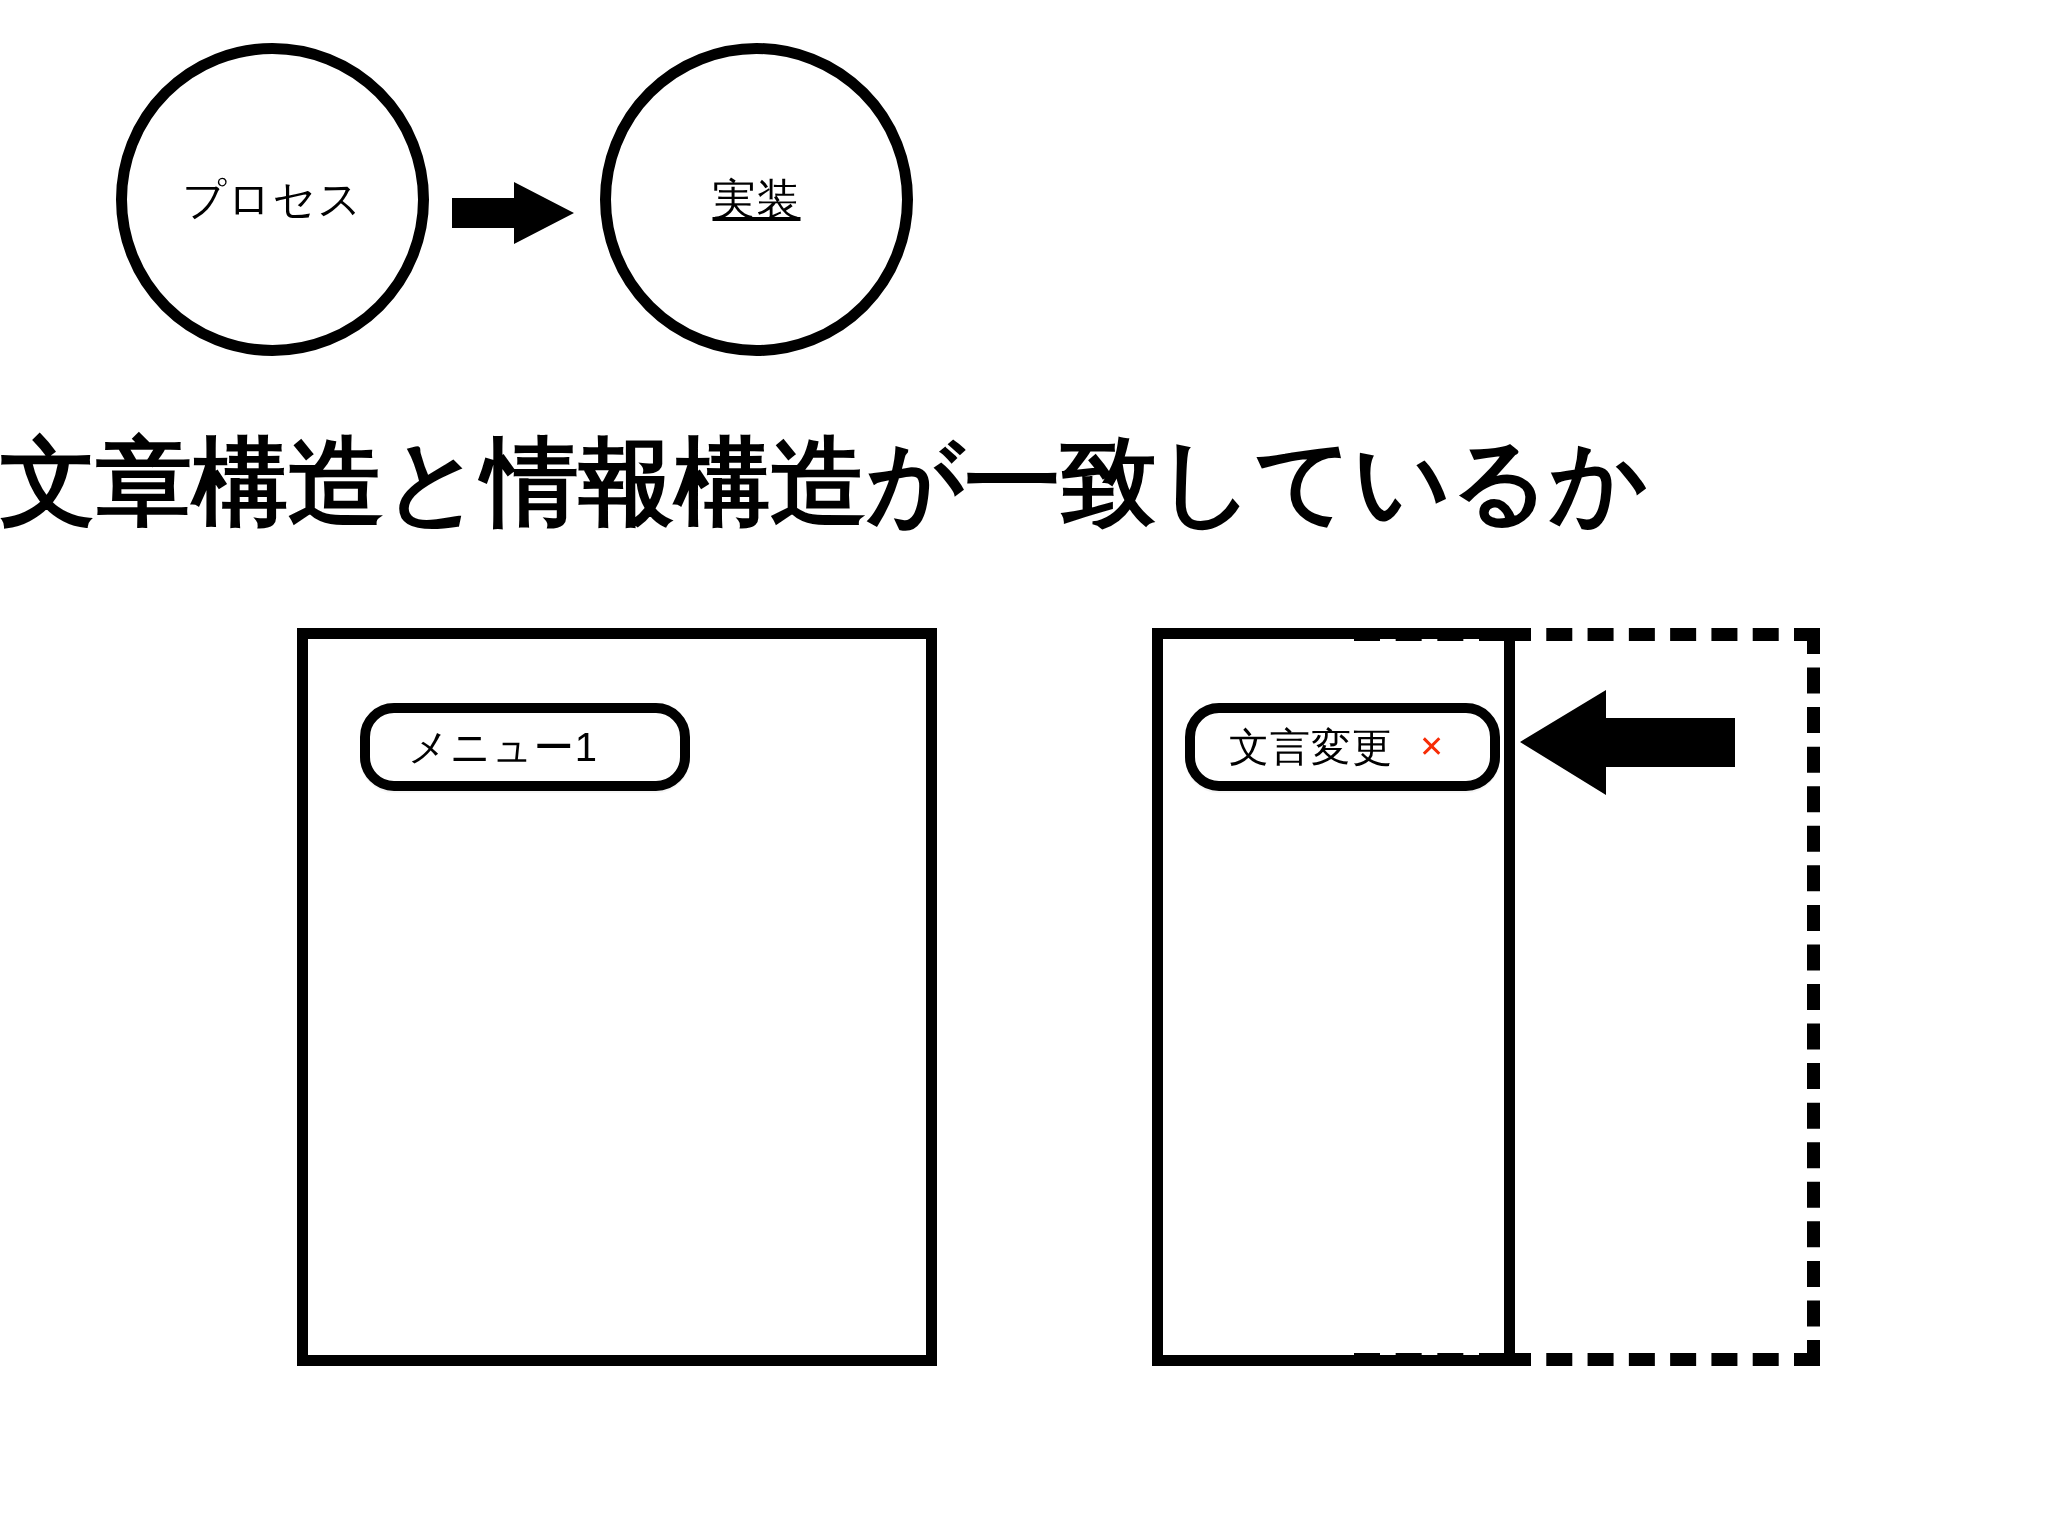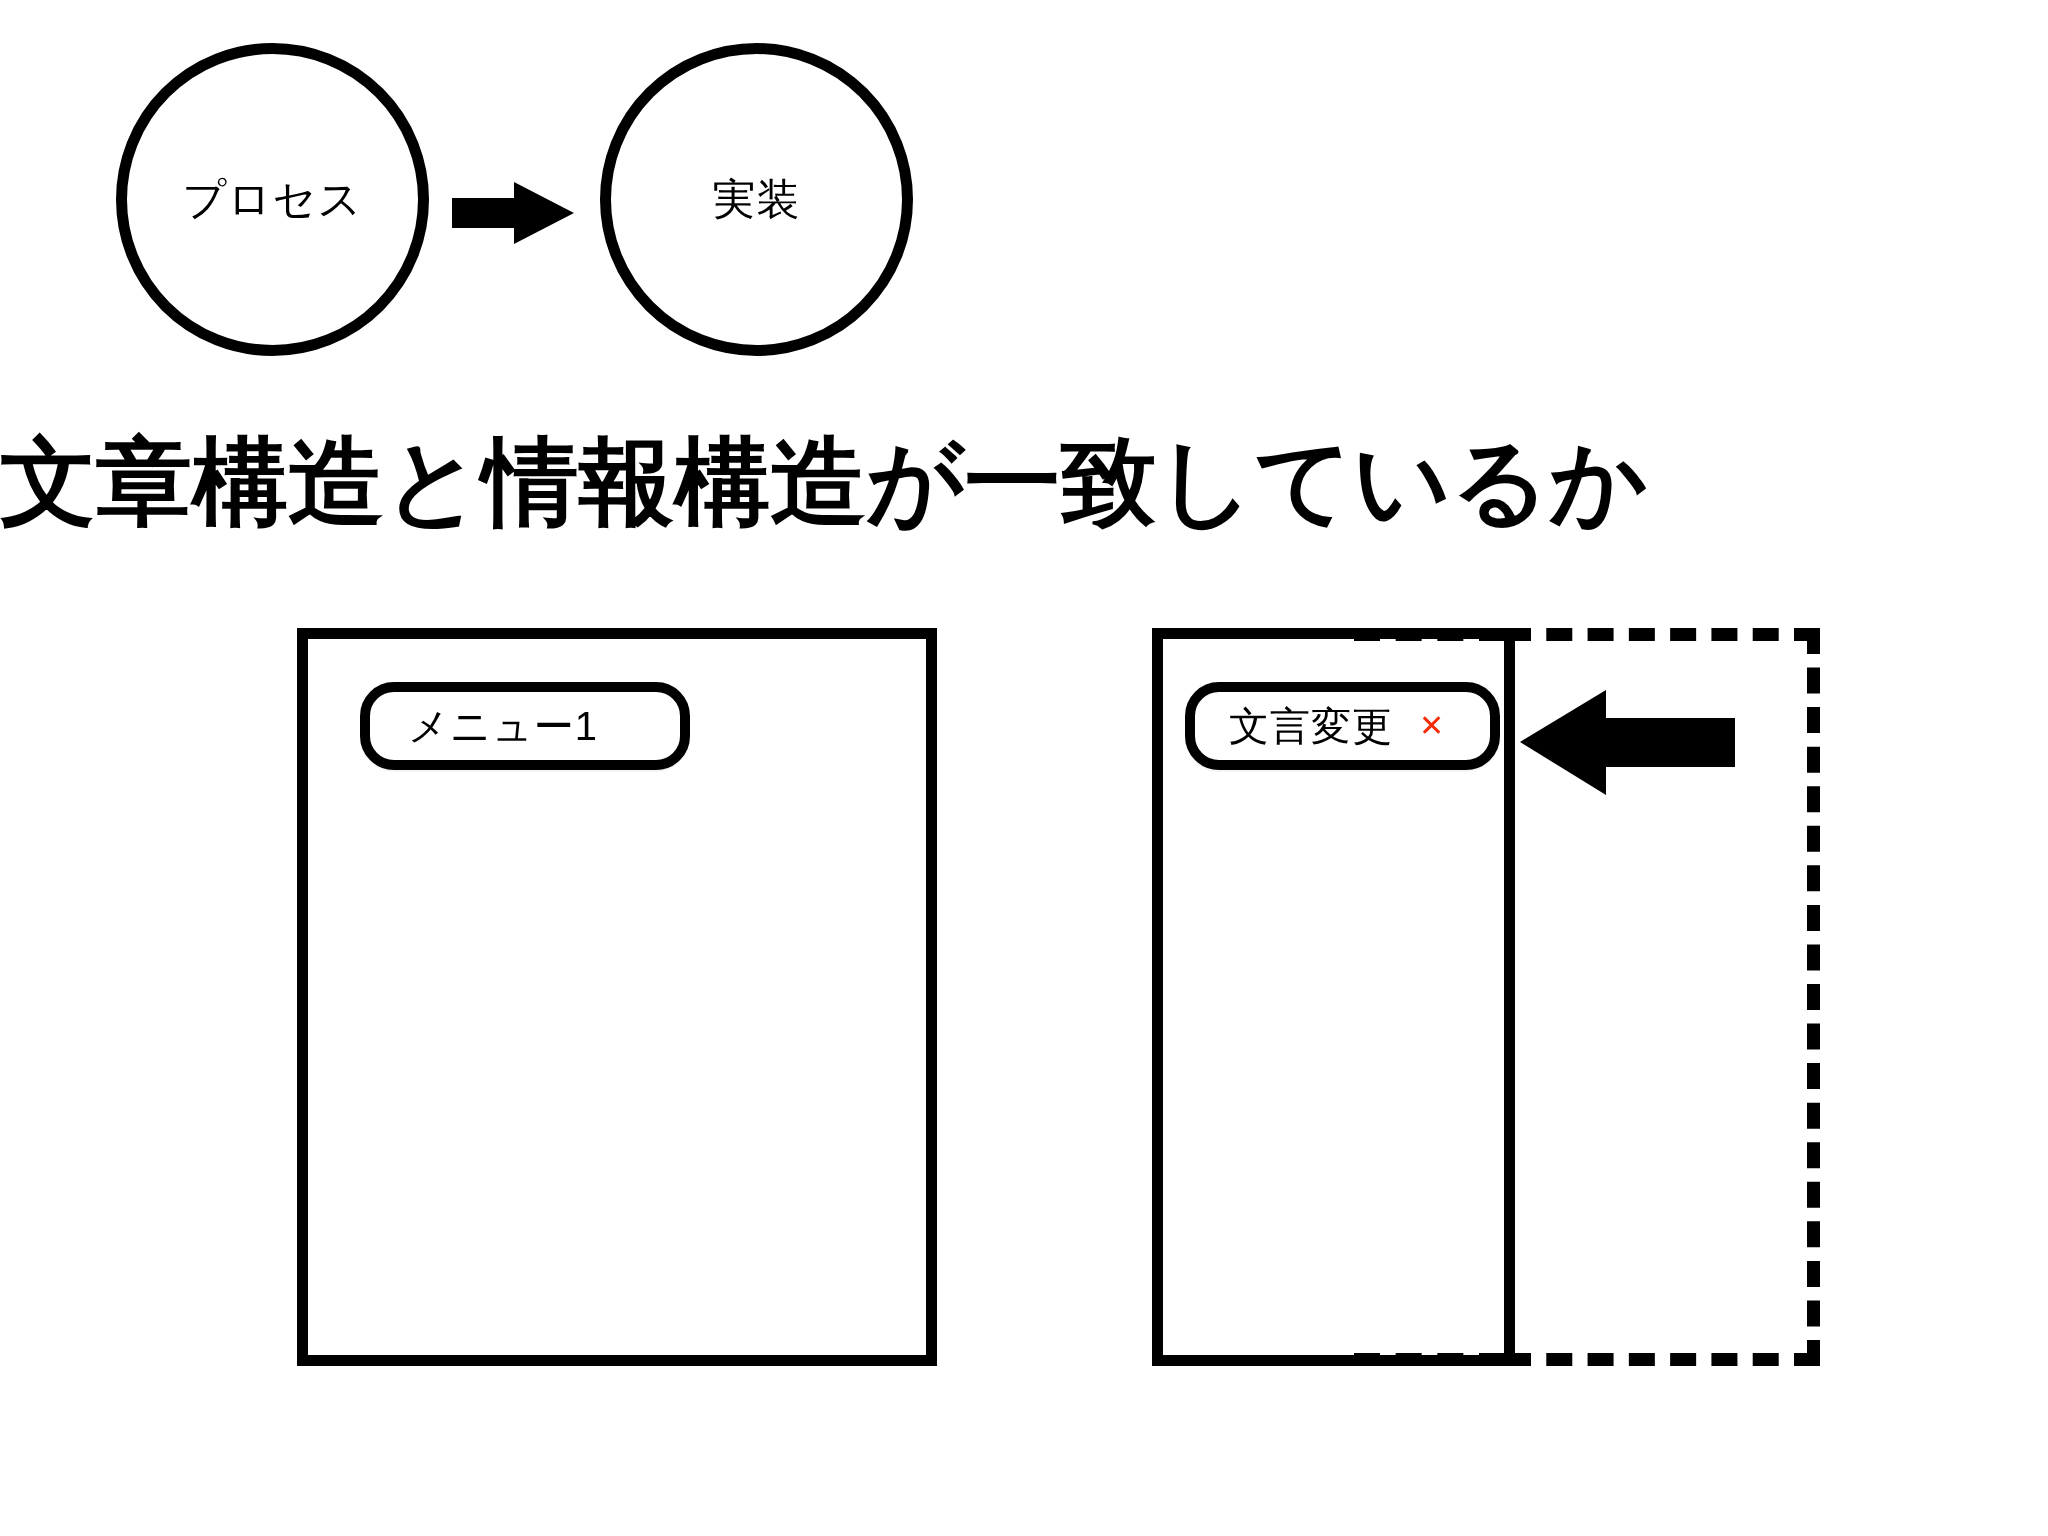--- a/index.html
+++ b/index.html
@@ -45,20 +45,21 @@
     left: 116px;
     top: 43px;
     width: 313px;
     height: 313px;
   }
   #circle-implementation {
     left: 600px;
     top: 43px;
     width: 313px;
     height: 313px;
+    text-decoration: underline;
   }
   #flow-arrow-right {
     position: absolute;
     left: 452px;
     top: 182px;
     width: 122px;
     height: 62px;
   }
 
   
@@ -81,21 +82,21 @@
     border: 11px solid #000000;
     background: #ffffff;
     box-sizing: border-box;
   }
   #panel-left  { left: 297px;  top: 628px; width: 640px;  height: 738px; }
   #panel-right { left: 1152px; top: 628px; width: 363px;  height: 738px; }
 
   .menu-list {
     position: absolute;
     left: 52px;
-    top: 43px;
+    top: 64px;
     display: flex;
     flex-direction: row;
   }
   #panel-right .menu-list { left: 22px; justify-content: flex-end; }
 
   .menu-button {
     border: 10px solid #000000;
     border-radius: 34px;
     background: #ffffff;
     box-sizing: border-box;

